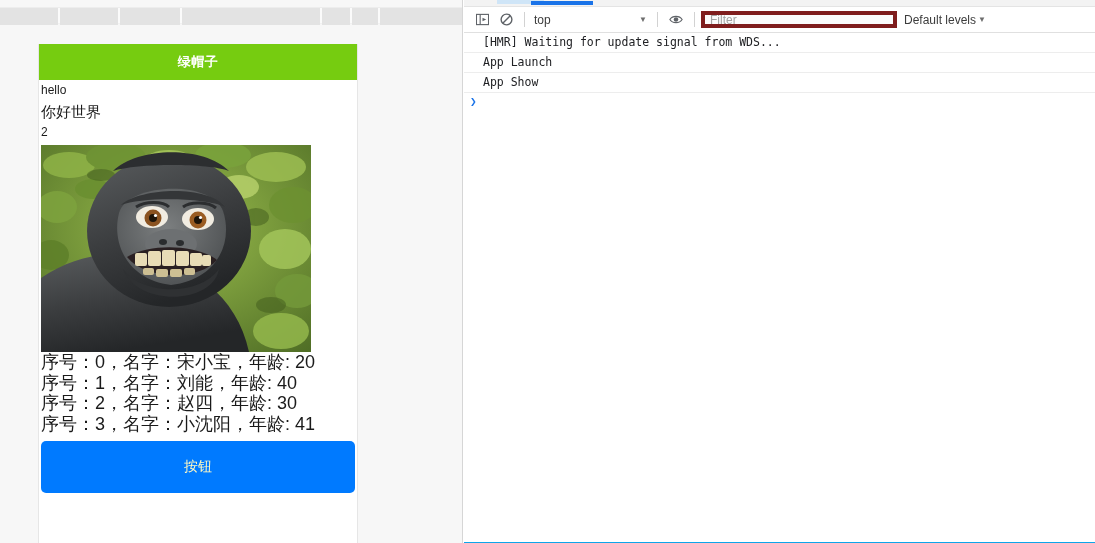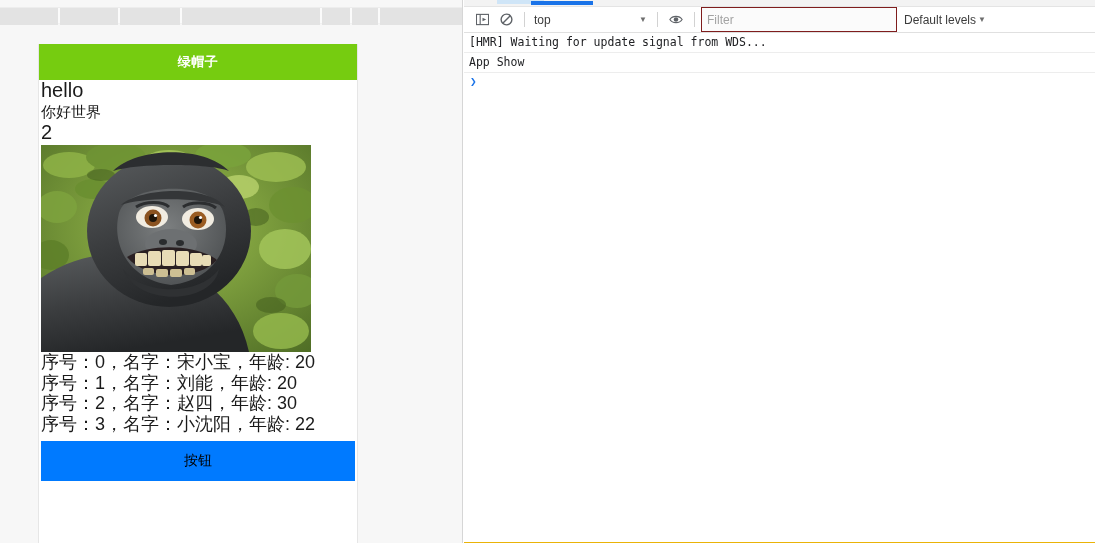--- a/index.html
+++ b/index.html
@@ -80,21 +80,21 @@
     padding: 0 0 0 0;
   }
 
   .text-line {
     font-size: 15px;
     color: #1a1a1a;
     line-height: 21px;
     padding-left: 2px;
     white-space: nowrap;
   }
-  .text-line.latin { font-size: 20px; line-height: 21px; }
+  .text-line.latin { font-size: 12px; line-height: 21px; }
 
   #hero-image-wrap {
     margin: 2px 0 0 2px;
     width: 270px;
     height: 207px;
     overflow: hidden;
     background: #516a2c;
   }
   #hero-image-wrap svg { display: block; }
 
@@ -103,38 +103,38 @@
     color: #1a1a1a;
     line-height: 20.5px;
     padding-left: 2px;
     white-space: nowrap;
   }
 
   #action-button {
     display: block;
     width: 314px;
     margin: 7px auto 0 auto;
-    height: 40px;
+    height: 52px;
     background: #007aff;
-    color: #000000;
+    color: #fef9c3;
     border: none;
-    border-radius: 0;
+    border-radius: 5px;
     font-size: 14px;
     font-family: "Liberation Sans", "DejaVu Sans", sans-serif;
     cursor: pointer;
   }
 
   #app-card-footer { height: 24px; }
 
   
   #devtools {
     position: absolute;
     left: 464px; top: 0;
     width: 631px; height: 543px;
-    background: #eab308;
+    background: #0ea5e9;
     font-family: "Liberation Sans", "DejaVu Sans", sans-serif;
   }
 
   
   #dt-tabstrip {
     position: relative;
     height: 7px;
     background: #f3f3f3;
     border-bottom: 1px solid #e4e4e4;
   }
@@ -185,22 +185,22 @@
     flex: 1 1 auto;
     padding-left: 3px;
   }
   .caret {
     font-size: 8px;
     color: #6e6e6e;
     padding-right: 4px;
   }
   #dt-filter-input {
     width: 196px;
-    height: 25px;
-    border: 1px solid #7f1d1d;
+    height: 17px;
+    border: 4px solid #7f1d1d;
     background: #fbfbfb;
     font-size: 12px;
     color: #3c3c3c;
     padding: 0 5px;
     font-family: "Liberation Sans", "DejaVu Sans", sans-serif;
     outline: none;
   }
   #dt-filter-input::placeholder { color: #a3a3a3; }
   #dt-levels {
     display: flex;
@@ -218,21 +218,21 @@
     background: #ffffff;
     height: 509px;
     overflow: hidden;
   }
   .console-row {
     border-bottom: 1px solid #ededed;
     font-family: "DejaVu Sans Mono", "Liberation Mono", monospace;
     font-size: 11.5px;
     color: #202124;
     line-height: 19px;
-    padding: 0 0 0 5px;
+    padding: 0 0 0 19px;
     white-space: nowrap;
   }
   #console-prompt {
     display: flex;
     align-items: flex-start;
     padding: 1px 0 0 6px;
   }
   #console-prompt .prompt-caret {
     color: #1a73e8;
     font-size: 11px;
@@ -347,23 +347,23 @@
               <rect x="115" y="124" width="12" height="8" rx="2"></rect>
               <rect x="129" y="124" width="12" height="8" rx="2"></rect>
               <rect x="143" y="123" width="11" height="7" rx="2"></rect>
             </g>
 
             <path d="M 82 124 C 100 150 158 152 178 124 C 172 160 96 162 82 124 Z" fill="#2f3133"></path>
           </svg>
         </div>
 
         <div class="list-line">序号：0，名字：宋小宝，年龄: 20</div>
-        <div class="list-line">序号：1，名字：刘能，年龄: 20</div>
+        <div class="list-line">序号：1，名字：刘能，年龄: 40</div>
         <div class="list-line">序号：2，名字：赵四，年龄: 30</div>
-        <div class="list-line">序号：3，名字：小沈阳，年龄: 22</div>
+        <div class="list-line">序号：3，名字：小沈阳，年龄: 41</div>
 
         <button id="action-button">按钮</button>
 
         <div id="app-card-footer"></div>
       </div>
     </div>
   </div>
 
   <div id="devtools">
 
@@ -410,20 +410,21 @@
       <input id="dt-filter-input" type="text" placeholder="Filter" style="">
 
       <div id="dt-levels">
         <span>Default levels</span>
         <span class="caret">▼</span>
       </div>
     </div>
 
     <div id="dt-console">
       <div class="console-row">[HMR] Waiting for update signal from WDS...</div>
+      <div class="console-row">App Launch</div>
       <div class="console-row">App Show</div>
 
       <div id="console-prompt">
         <span class="prompt-caret">❯</span>
       </div>
     </div>
   </div>
 </div>
 
 </body></html>

